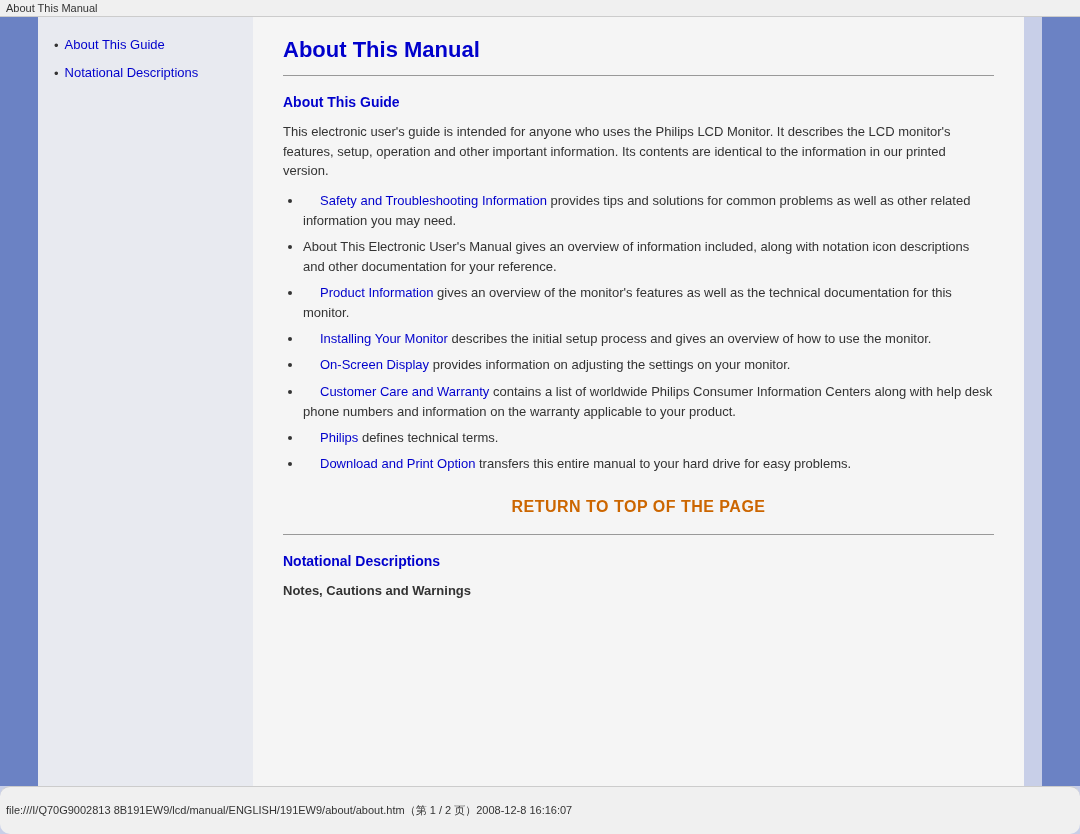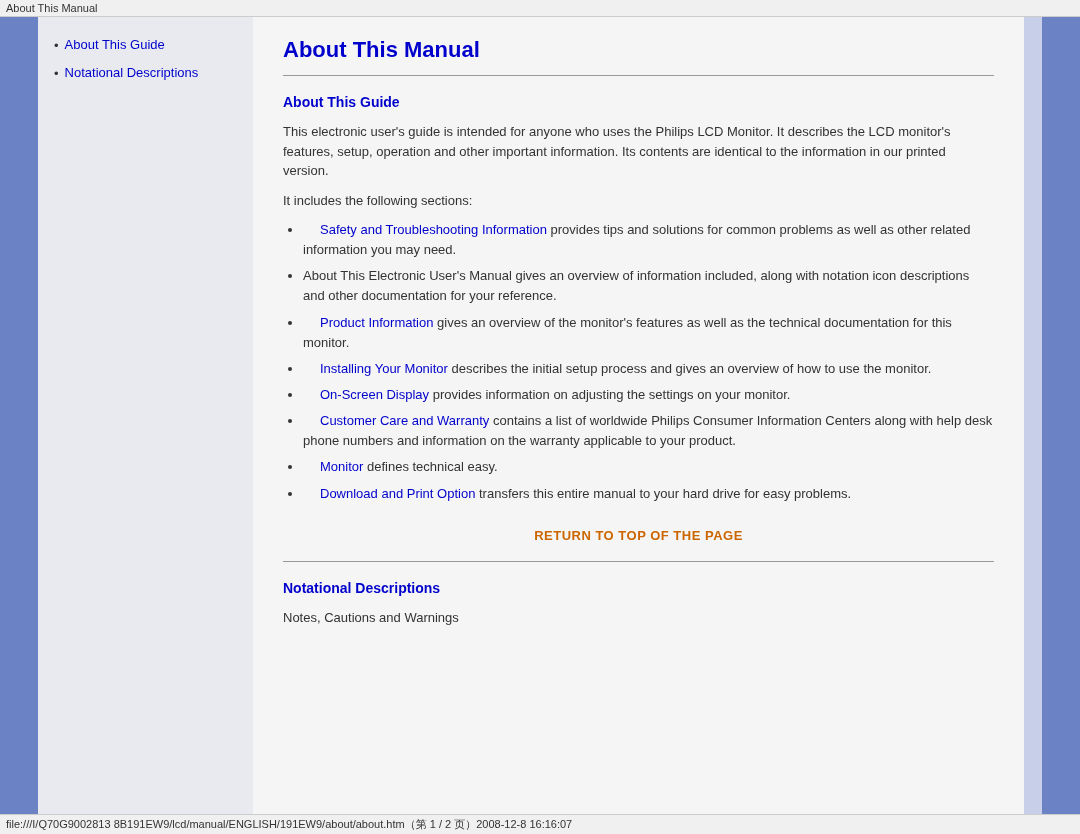--- a/index.html
+++ b/index.html
@@ -103,37 +103,38 @@
       list-style-type: disc;
     }
     .link-blue {
       color: #0000cc;
       text-decoration: none;
       margin-left: 17px;
     }
     .return-link {
       text-align: center;
       color: #cc6600;
-      font-size: 13px;
+      font-size: 16px;
       font-weight: bold;
       letter-spacing: 0.5px;
       margin: 24px 0 18px 0;
       cursor: pointer;
     }
     .bottom-divider {
       border: none;
       border-top: 1px solid #999;
       margin: 10px 0 18px 0;
     }
     .status-bar {
       background: #f0f0f0;
       border-top: 1px solid #ccc;
-      padding: 2px 6px;
+      padding: 16px 6px;
       font-size: 11px;
       color: #333;
+      border-radius: 10px;
     }
   </style>
 </head>
 <body>
 
 <div class="title-bar">
   <span>About This Manual</span>
 </div>
 
 <div class="main-layout">
@@ -150,21 +151,20 @@
     </div>
   </div>
 
   <div class="content-area">
     <h1 class="page-title">About This Manual</h1>
     <hr class="divider">
 
     <div id="about-guide">
       <h2 class="section-title">About This Guide</h2>
       <p class="body-text">This electronic user's guide is intended for anyone who uses the Philips LCD Monitor. It describes the LCD monitor's features, setup, operation and other important information. Its contents are identical to the information in our printed version.</p>
-      <p class="body-text">It includes the following sections:</p>
 
       <ul class="bullet-list">
         <li>
           <a class="link-blue" href="#">Safety and Troubleshooting Information</a><span> provides tips and solutions for common problems as well as other related information you may need.</span>
         </li>
         <li>
           <span>About This Electronic User's Manual gives an overview of information included, along with notation icon descriptions and other documentation for your reference.</span>
         </li>
         <li>
           <a class="link-blue" href="#">Product Information</a><span> gives an overview of the monitor's features as well as the technical documentation for this monitor.</span>
@@ -172,35 +172,35 @@
         <li>
           <a class="link-blue" href="#">Installing Your Monitor</a><span> describes the initial setup process and gives an overview of how to use the monitor.</span>
         </li>
         <li>
           <a class="link-blue" href="#">On-Screen Display</a><span> provides information on adjusting the settings on your monitor.</span>
         </li>
         <li>
           <a class="link-blue" href="#">Customer Care and Warranty</a><span> contains a list of worldwide Philips Consumer Information Centers along with help desk phone numbers and information on the warranty applicable to your product.</span>
         </li>
         <li>
-          <a class="link-blue" href="#">Monitor</a><span> defines technical easy.</span>
+          <a class="link-blue" href="#">Philips</a><span> defines technical terms.</span>
         </li>
         <li>
           <a class="link-blue" href="#">Download and Print Option</a><span> transfers this entire manual to your hard drive for easy problems.</span>
         </li>
       </ul>
     </div>
 
     <div class="return-link">RETURN TO TOP OF THE PAGE</div>
 
     <hr class="bottom-divider">
 
     <div id="notational">
       <h2 class="section-title">Notational Descriptions</h2>
-      <p class="body-text" style="font-weight: normal;">Notes, Cautions and Warnings</p>
+      <p class="body-text" style="font-weight: bold;">Notes, Cautions and Warnings</p>
     </div>
   </div>
 
   <div class="right-accent-1"></div>
   <div class="right-accent-2"></div>
 </div>
 
 <div class="status-bar">
   <span>file:///I/Q70G9002813 8B191EW9/lcd/manual/ENGLISH/191EW9/about/about.htm（第 1 / 2 页）2008-12-8 16:16:07</span>
 </div>

